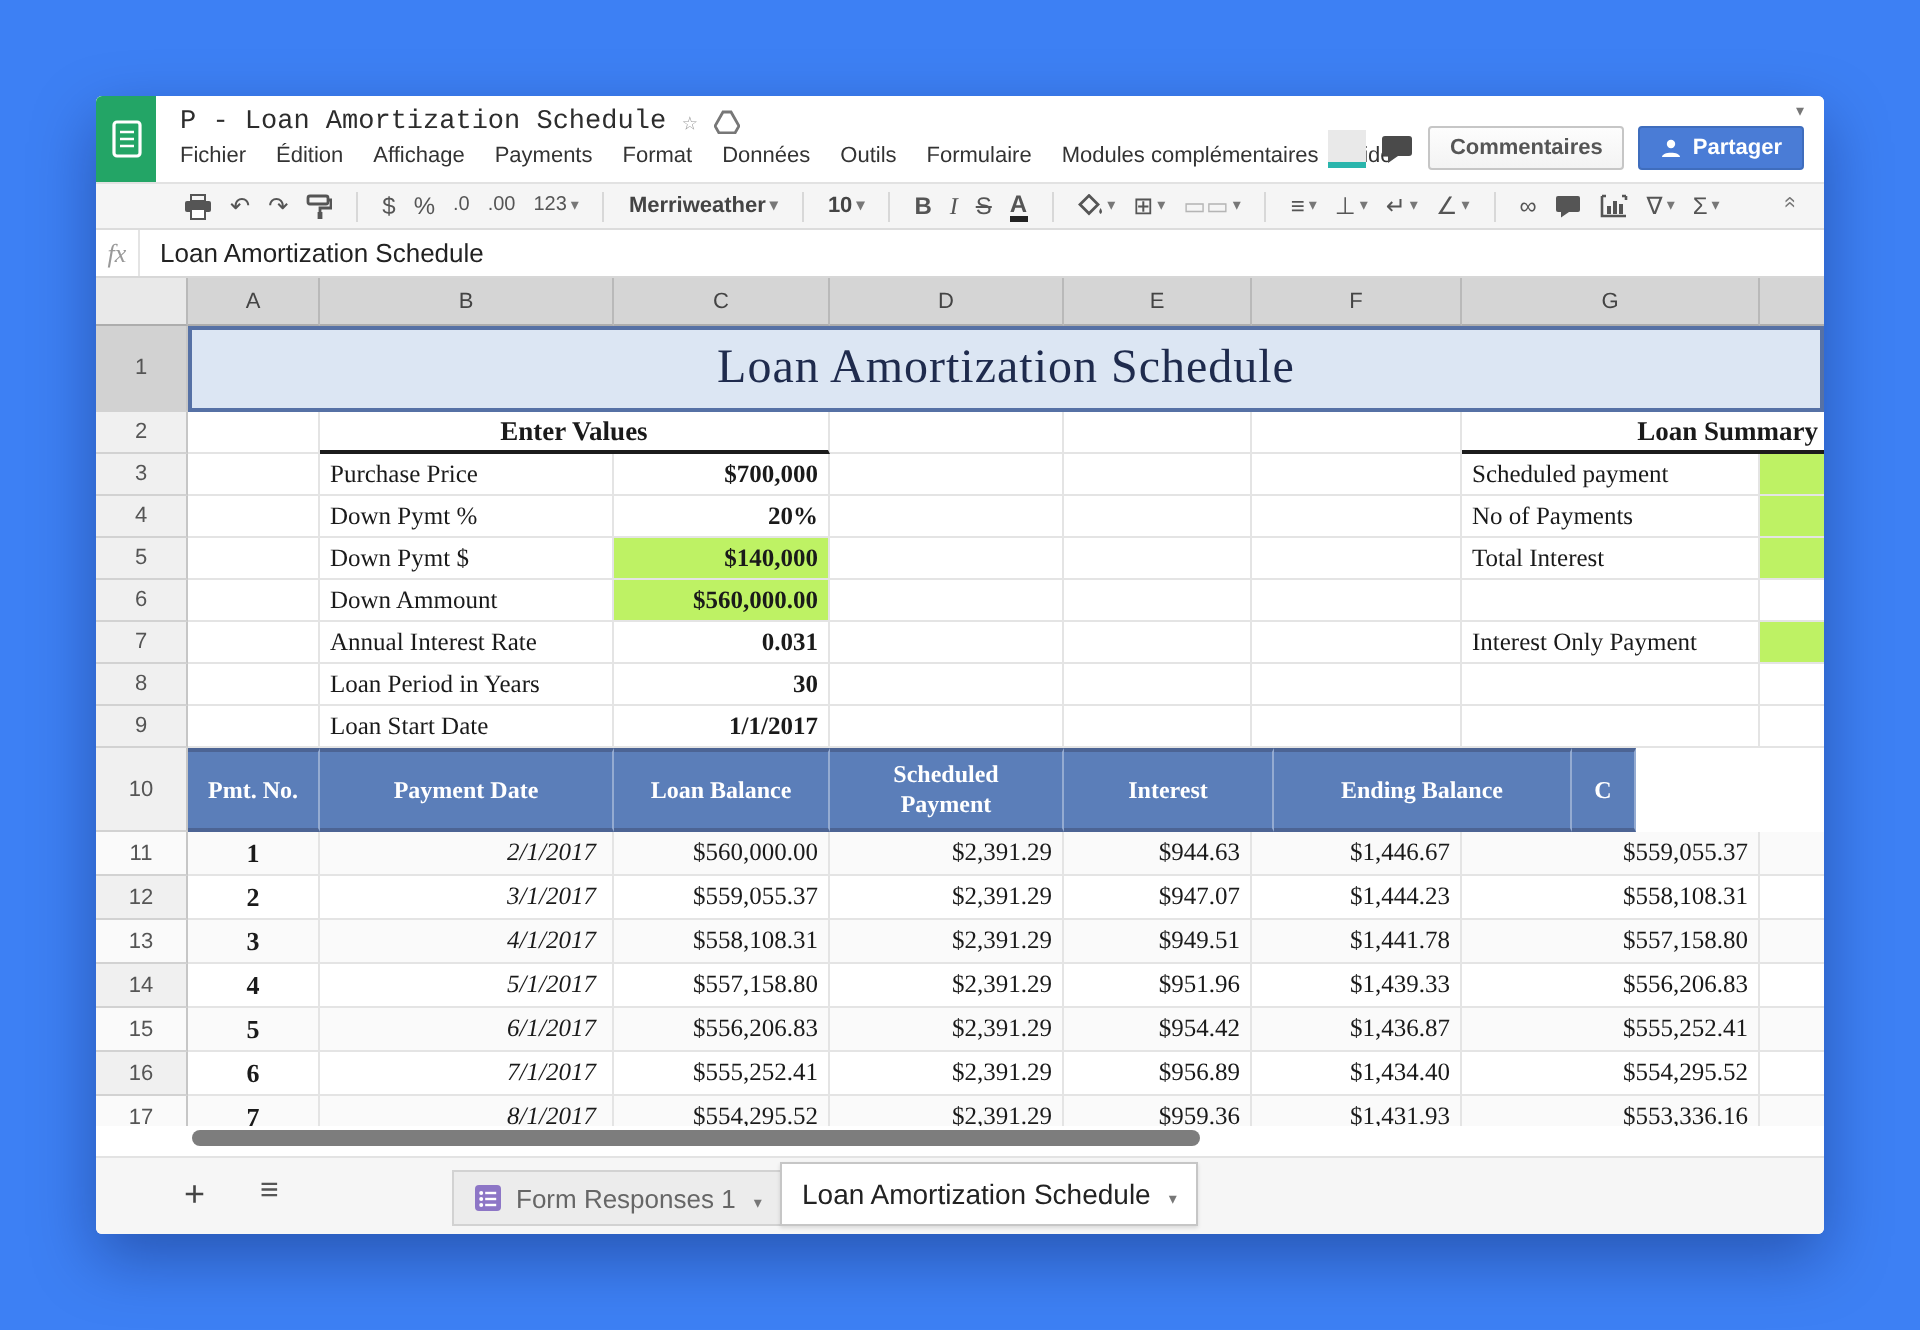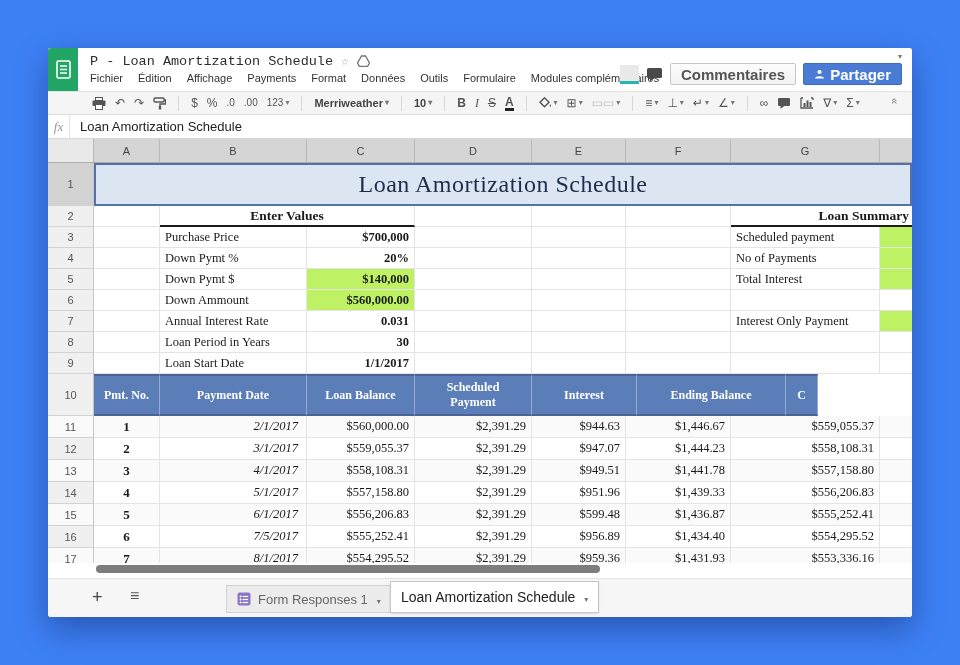--- a/index.html
+++ b/index.html
@@ -13,21 +13,21 @@
   .logo{position:absolute;left:0;top:0;width:30px;height:43px;background:#23a566;
         display:flex;align-items:center;justify-content:center;}
   .docline{position:absolute;left:42px;top:4px;height:18px;display:flex;align-items:center;gap:8px;font-family:Liberation Mono, monospace;}
   .doctitle{font-size:13.5px;color:#2d2d2d;}
   .star{color:#9a9a9a;font-size:13px;}
   .menubar{position:absolute;left:42px;top:24px;display:flex;gap:15px;}
   .menubar span{font-size:11px;color:#333;cursor:default;}
   .tbright{position:absolute;right:10px;top:15px;display:flex;align-items:center;gap:7px;}
   .avatar{width:19px;height:16px;background:#e9e9e9;border-bottom:3px solid #2ab5ac;}
   .btn{height:20px;display:flex;align-items:center;gap:5px;padding:0 10px;border:1px solid #c6c6c6;
-       border-radius:2px;background:linear-gradient(#fdfdfd,#f3f3f3);font-size:15px;font-weight:bold;color:#555;}
+       border-radius:2px;background:linear-gradient(#fdfdfd,#f3f3f3);font-size:11px;font-weight:bold;color:#555;}
   .btn.blue{background:#4a7cd6;border-color:#3f6dbd;color:#fff;}
   .wincaret{position:absolute;right:10px;top:2px;color:#666;font-size:10px;}
   .crt::after{content:"▾";font-size:8px;color:#777;margin-left:2px;}
 
   
   .toolbar{position:absolute;left:0;top:43px;width:100%;height:24px;background:#f5f5f5;
            border-top:1px solid #e2e2e2;border-bottom:1px solid #dcdcdc;box-sizing:border-box;
            display:flex;align-items:center;padding-left:44px;gap:9px;color:#555;font-size:12px;}
   .toolbar .ti{display:flex;align-items:center;line-height:1;cursor:default;}
   .sep{width:1px;height:15px;background:#d8d8d8;margin:0 3px;}
@@ -398,30 +398,30 @@
       <div class="c w-g money h22">$556,206.83</div>
       <div class="c w-h h22"></div>
     </div>
 
     <div class="r h22 band">
       <div class="c w-rh rh h22">15</div>
       <div class="c w-a num h22">5</div>
       <div class="c w-b date h22">6/1/2017</div>
       <div class="c w-c money h22">$556,206.83</div>
       <div class="c w-d money h22">$2,391.29</div>
-      <div class="c w-e money h22">$599.48</div>
+      <div class="c w-e money h22">$954.42</div>
       <div class="c w-f money h22">$1,436.87</div>
       <div class="c w-g money h22">$555,252.41</div>
       <div class="c w-h h22"></div>
     </div>
 
     <div class="r h22">
       <div class="c w-rh rh h22">16</div>
       <div class="c w-a num h22">6</div>
-      <div class="c w-b date h22">7/5/2017</div>
+      <div class="c w-b date h22">7/1/2017</div>
       <div class="c w-c money h22">$555,252.41</div>
       <div class="c w-d money h22">$2,391.29</div>
       <div class="c w-e money h22">$956.89</div>
       <div class="c w-f money h22">$1,434.40</div>
       <div class="c w-g money h22">$554,295.52</div>
       <div class="c w-h h22"></div>
     </div>
 
     <div class="r h22 band">
       <div class="c w-rh rh h22">17</div>

